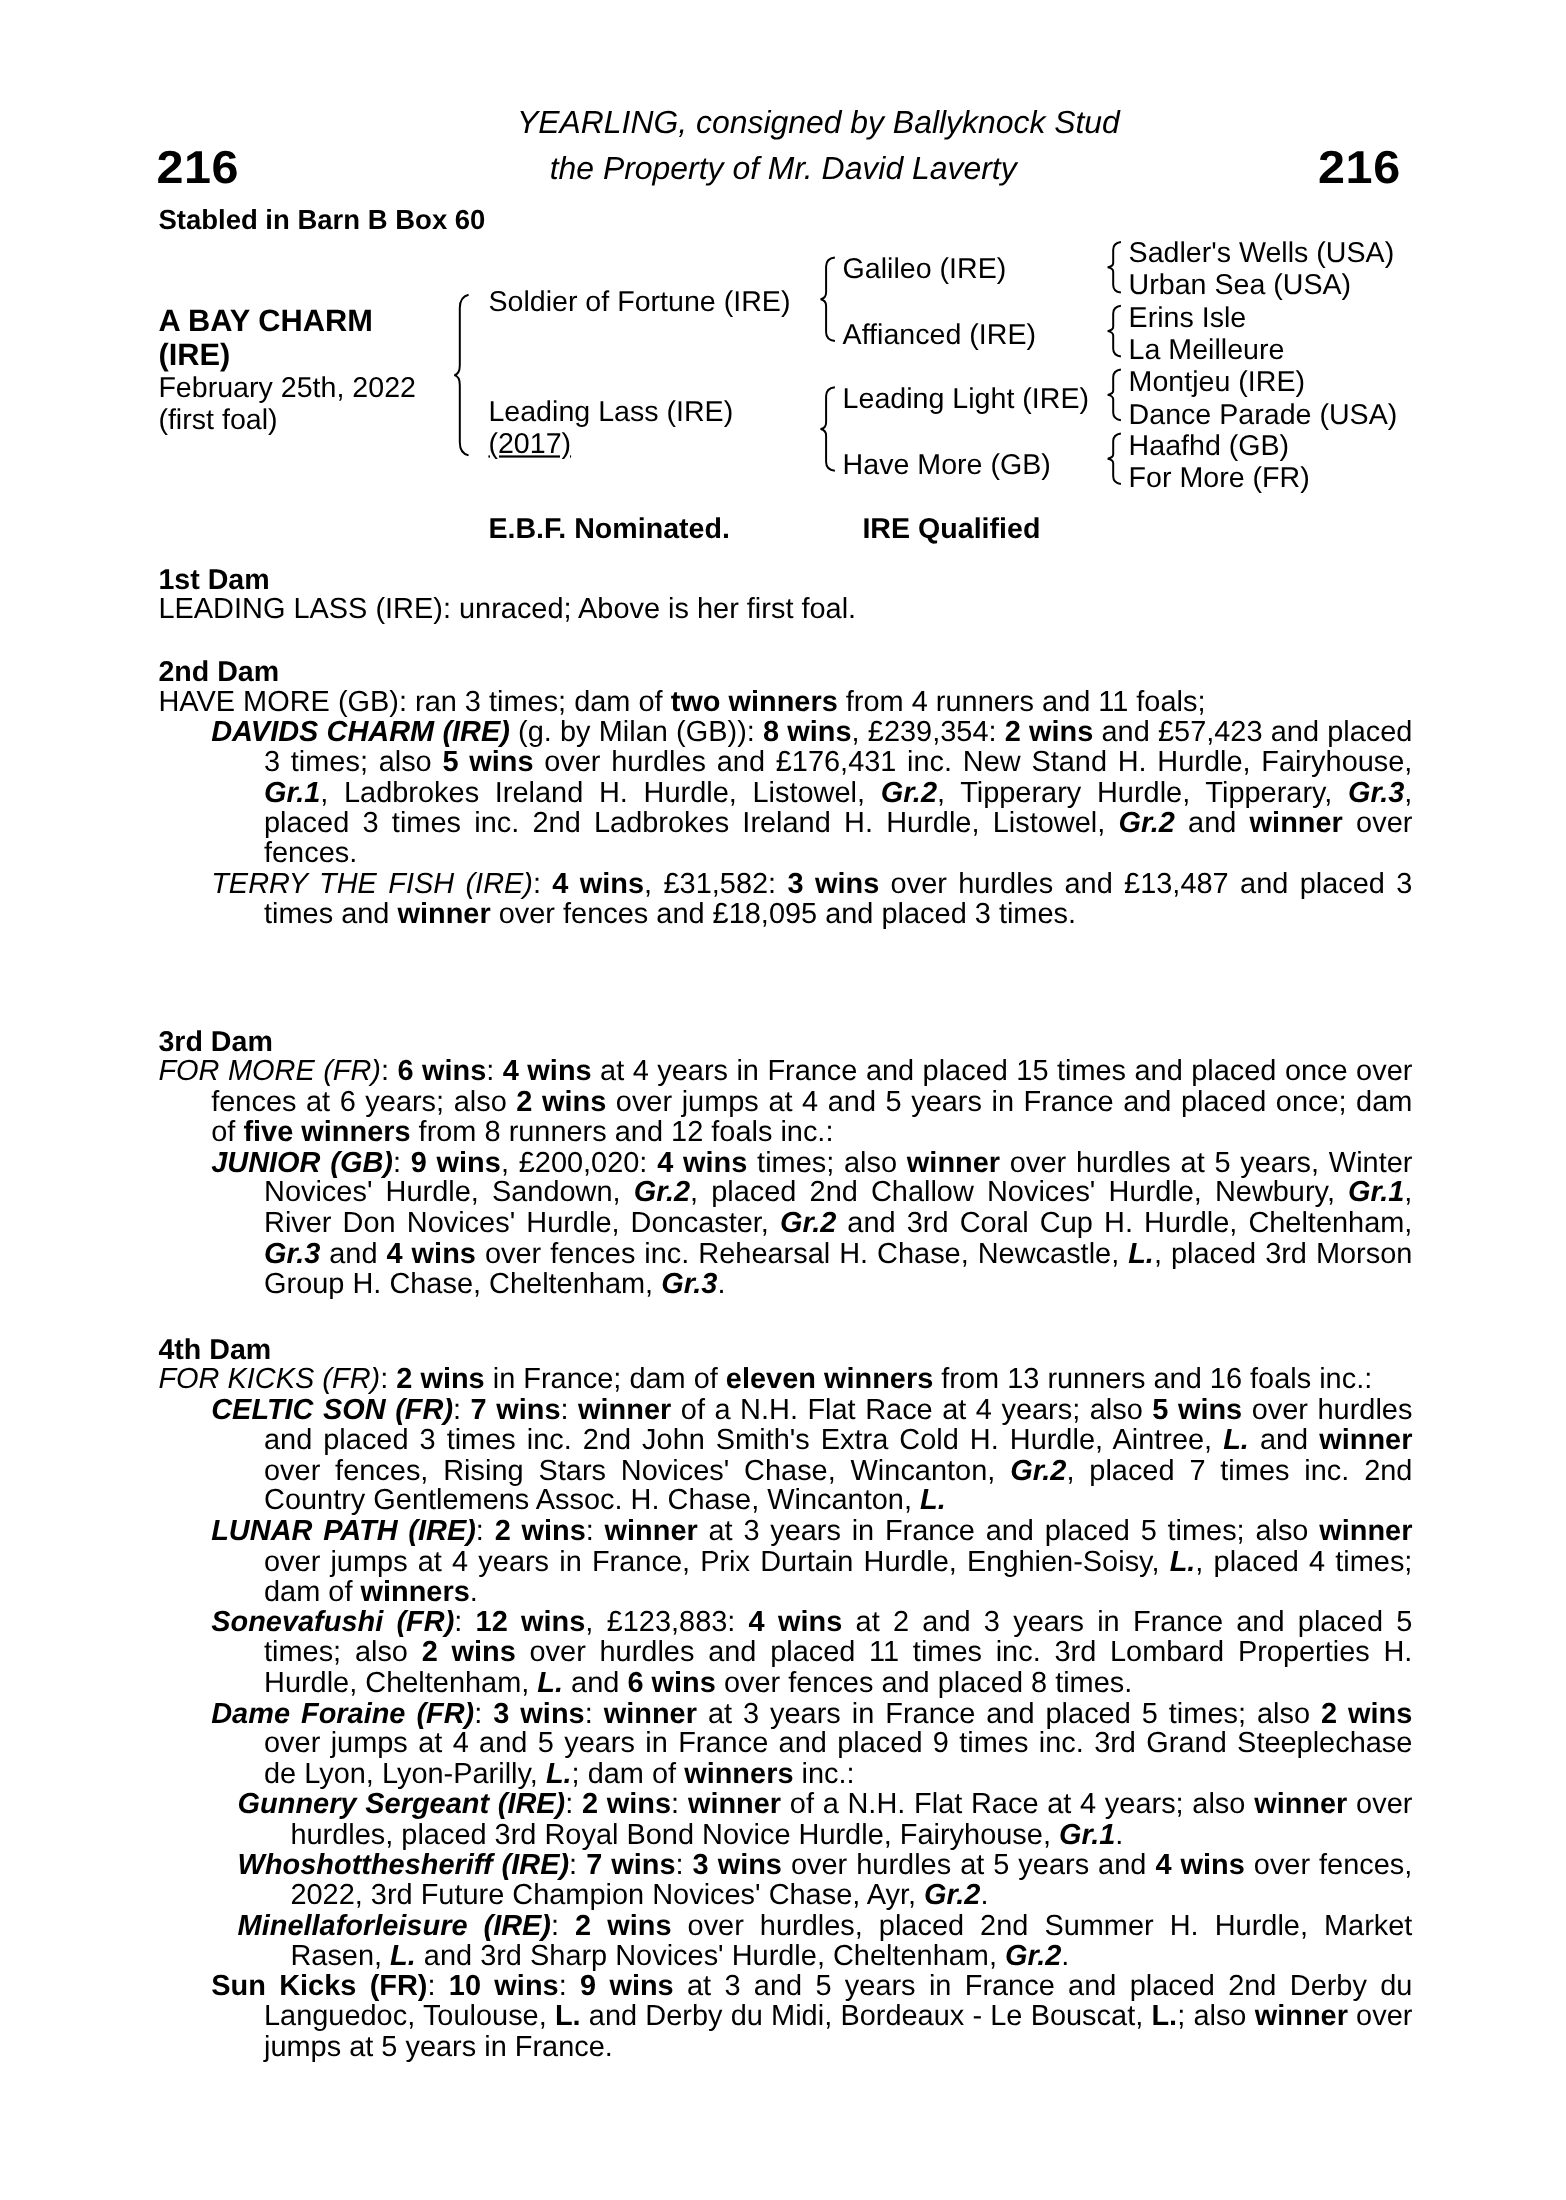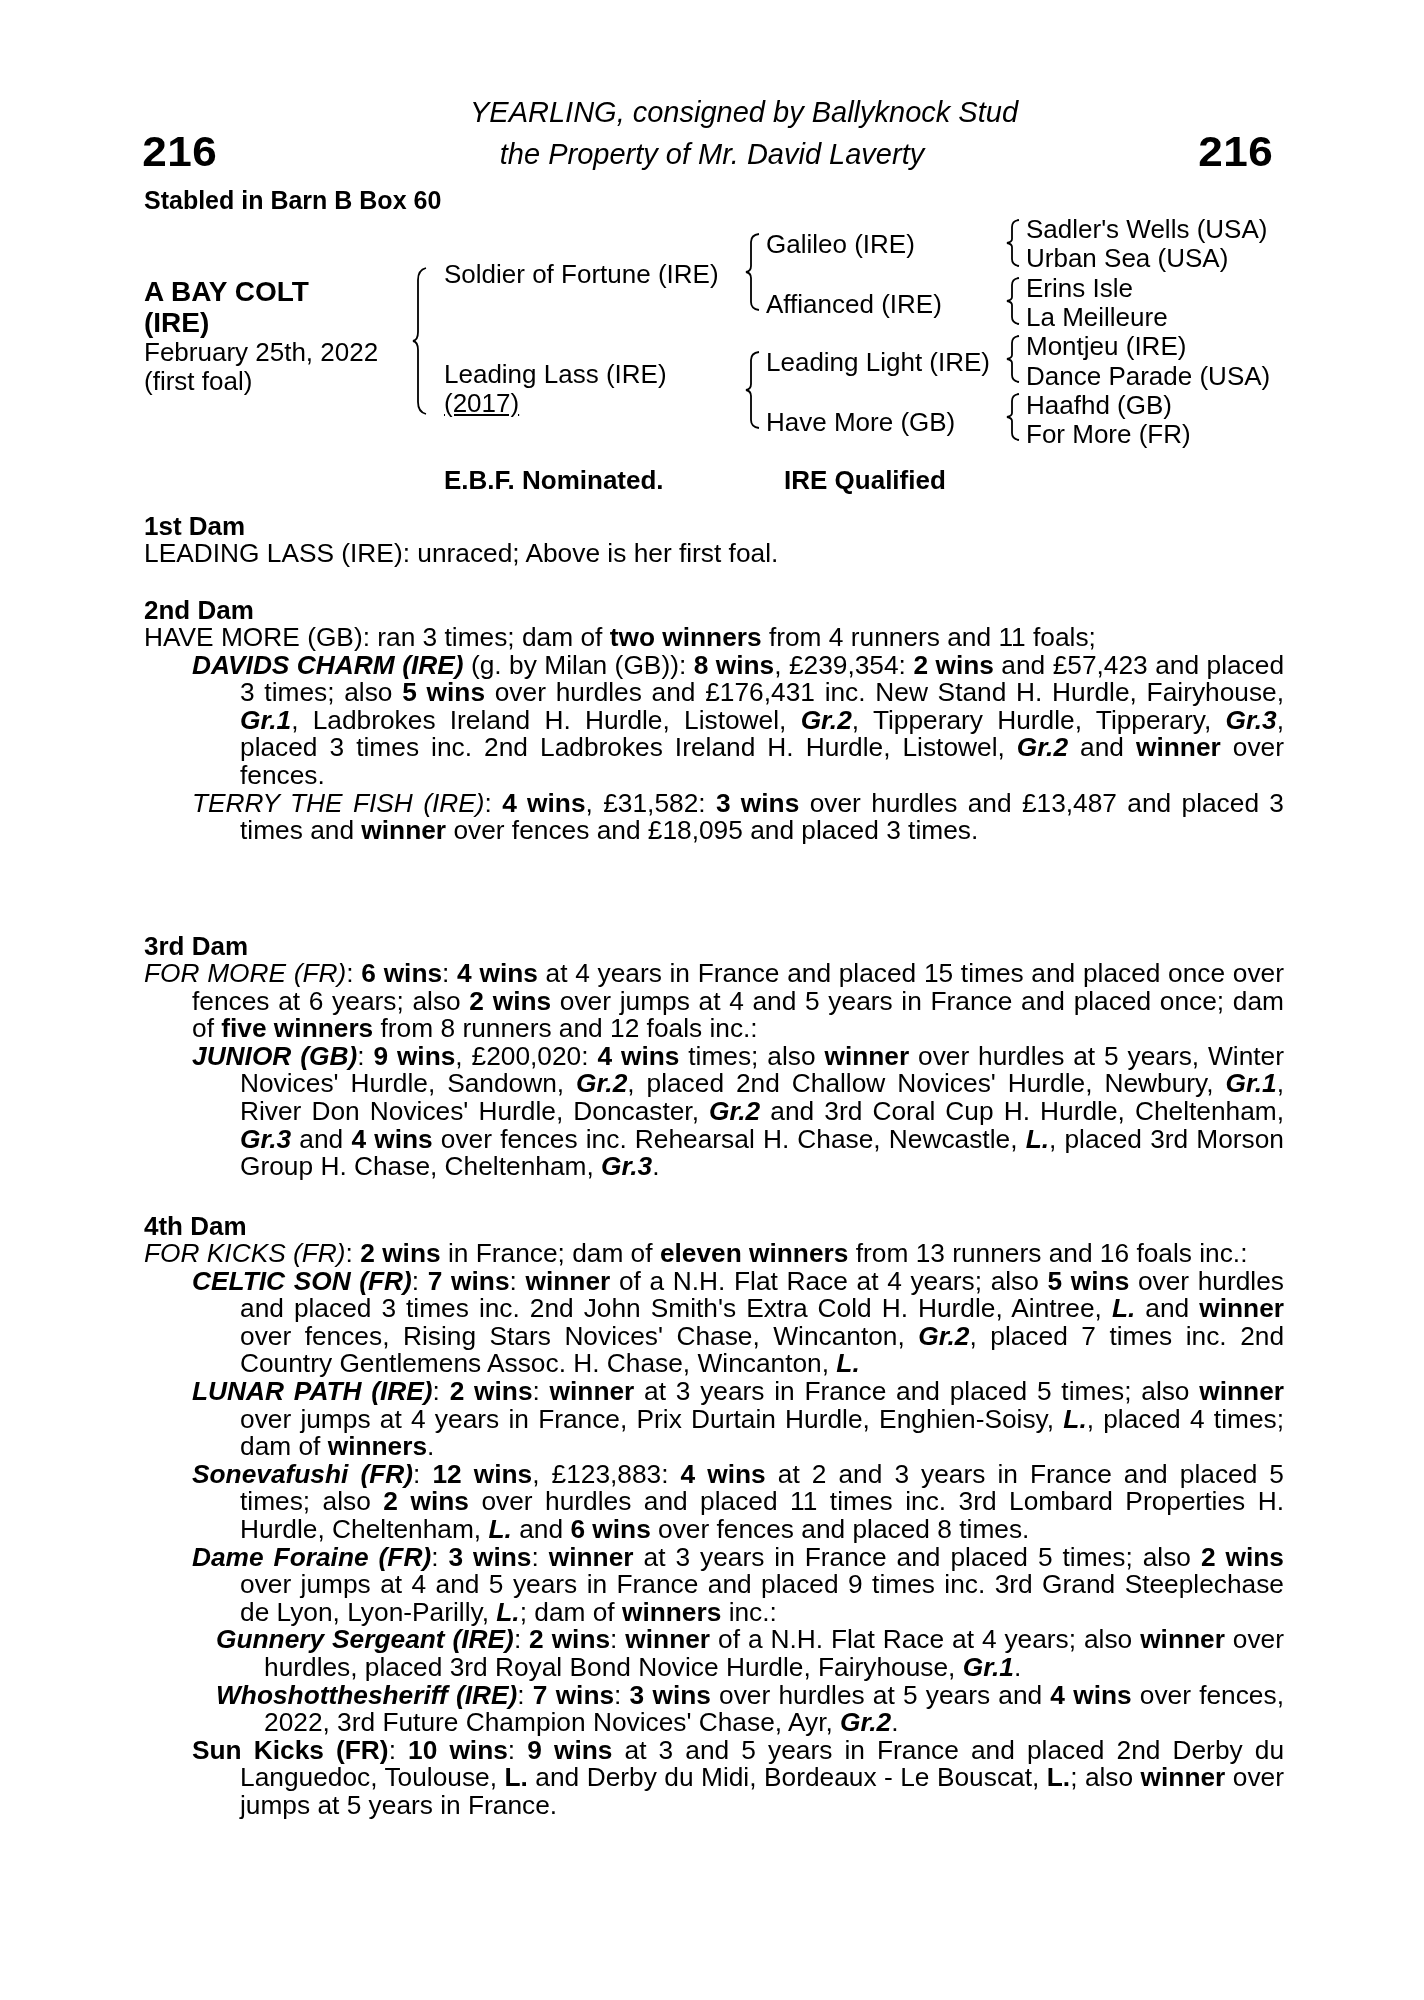--- a/index.html
+++ b/index.html
@@ -45,21 +45,21 @@
 </head>
 <body>
 
 <div id="lot-left" class="lot-num">216</div>
 <div id="consign-1" class="consign">YEARLING, consigned by Ballyknock Stud</div>
 <div id="consign-2" class="consign">the Property of Mr. David Laverty</div>
 <div id="lot-right" class="lot-num">216</div>
 <div id="stabled">Stabled in Barn B Box 60</div>
 
 <div class="ped" style="left:144px; top:276px;">
-  <div class="horse-name">A BAY COLT</div>
+  <div class="horse-name">A BAY CHARM</div>
   <div class="horse-name">(IRE)</div>
   <div>February 25th, 2022</div>
   <div>(first foal)</div>
 </div>
 
 <div class="brace" style="left:412px; top:266px;">
   <svg width="16" height="150" viewBox="0 0 16 150">
       <path d="M14 2 Q6 4 6 14 L6 66 Q6 74 1 75 Q6 76 6 84 L6 136 Q6 146 14 148" fill="none" stroke="#000" stroke-width="1.8"></path>
     </svg>
 </div>
@@ -141,15 +141,16 @@
 <div class="section" style="top:1212px;">
   <div class="dam-heading">4th Dam</div>
   <div class="paras">
       <div class="para"><span class="i">FOR KICKS (FR)</span><span>: </span><span class="b">2 wins</span><span> in France; dam of </span><span class="b">eleven winners</span><span> from 13 runners and 16 foals inc.:</span></div>
       <div class="para l1"><span class="bi">CELTIC SON (FR)</span><span>: </span><span class="b">7 wins</span><span>: </span><span class="b">winner</span><span> of a N.H. Flat Race at 4 years; also </span><span class="b">5 wins</span><span> over hurdles and placed 3 times inc. 2nd John Smith's Extra Cold H. Hurdle, Aintree, </span><span class="bi">L.</span><span> and </span><span class="b">winner</span><span> over fences, Rising Stars Novices' Chase, Wincanton, </span><span class="bi">Gr.2</span><span>, placed 7 times inc. 2nd Country Gentlemens Assoc. H. Chase, Wincanton, </span><span class="bi">L.</span></div>
       <div class="para l1"><span class="bi">LUNAR PATH (IRE)</span><span>: </span><span class="b">2 wins</span><span>: </span><span class="b">winner</span><span> at 3 years in France and placed 5 times; also </span><span class="b">winner</span><span> over jumps at 4 years in France, Prix Durtain Hurdle, Enghien-Soisy, </span><span class="bi">L.</span><span>, placed 4 times; dam of </span><span class="b">winners</span><span>.</span></div>
       <div class="para l1"><span class="bi">Sonevafushi (FR)</span><span>: </span><span class="b">12 wins</span><span>, £123,883: </span><span class="b">4 wins</span><span> at 2 and 3 years in France and placed 5 times; also </span><span class="b">2 wins</span><span> over hurdles and placed 11 times inc. 3rd Lombard Properties H. Hurdle, Cheltenham, </span><span class="bi">L.</span><span> and </span><span class="b">6 wins</span><span> over fences and placed 8 times.</span></div>
       <div class="para l1"><span class="bi">Dame Foraine (FR)</span><span>: </span><span class="b">3 wins</span><span>: </span><span class="b">winner</span><span> at 3 years in France and placed 5 times; also </span><span class="b">2 wins</span><span> over jumps at 4 and 5 years in France and placed 9 times inc. 3rd Grand Steeplechase de Lyon, Lyon-Parilly, </span><span class="bi">L.</span><span>; dam of </span><span class="b">winners</span><span> inc.:</span></div>
       <div class="para l2"><span class="bi">Gunnery Sergeant (IRE)</span><span>: </span><span class="b">2 wins</span><span>: </span><span class="b">winner</span><span> of a N.H. Flat Race at 4 years; also </span><span class="b">winner</span><span> over hurdles, placed 3rd Royal Bond Novice Hurdle, Fairyhouse, </span><span class="bi">Gr.1</span><span>.</span></div>
       <div class="para l2"><span class="bi">Whoshotthesheriff (IRE)</span><span>: </span><span class="b">7 wins</span><span>: </span><span class="b">3 wins</span><span> over hurdles at 5 years and </span><span class="b">4 wins</span><span> over fences, 2022, 3rd Future Champion Novices' Chase, Ayr, </span><span class="bi">Gr.2</span><span>.</span></div>
+      <div class="para l2"><span class="bi">Minellaforleisure (IRE)</span><span>: </span><span class="b">2 wins</span><span> over hurdles, placed 2nd Summer H. Hurdle, Market Rasen, </span><span class="bi">L.</span><span> and 3rd Sharp Novices' Hurdle, Cheltenham, </span><span class="bi">Gr.2</span><span>.</span></div>
       <div class="para l1"><span class="b">Sun Kicks (FR)</span><span>: </span><span class="b">10 wins</span><span>: </span><span class="b">9 wins</span><span> at 3 and 5 years in France and placed 2nd Derby du Languedoc, Toulouse, </span><span class="b">L.</span><span> and Derby du Midi, Bordeaux - Le Bouscat, </span><span class="b">L.</span><span>; also </span><span class="b">winner</span><span> over jumps at 5 years in France.</span></div>
     </div>
 </div>
 
 </body></html>

